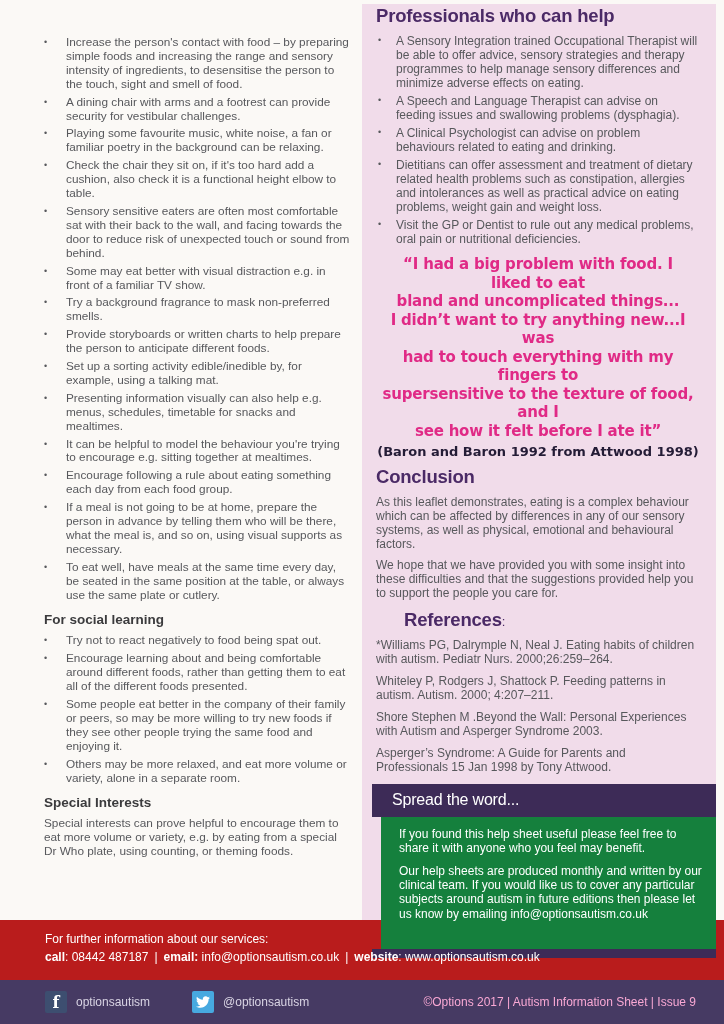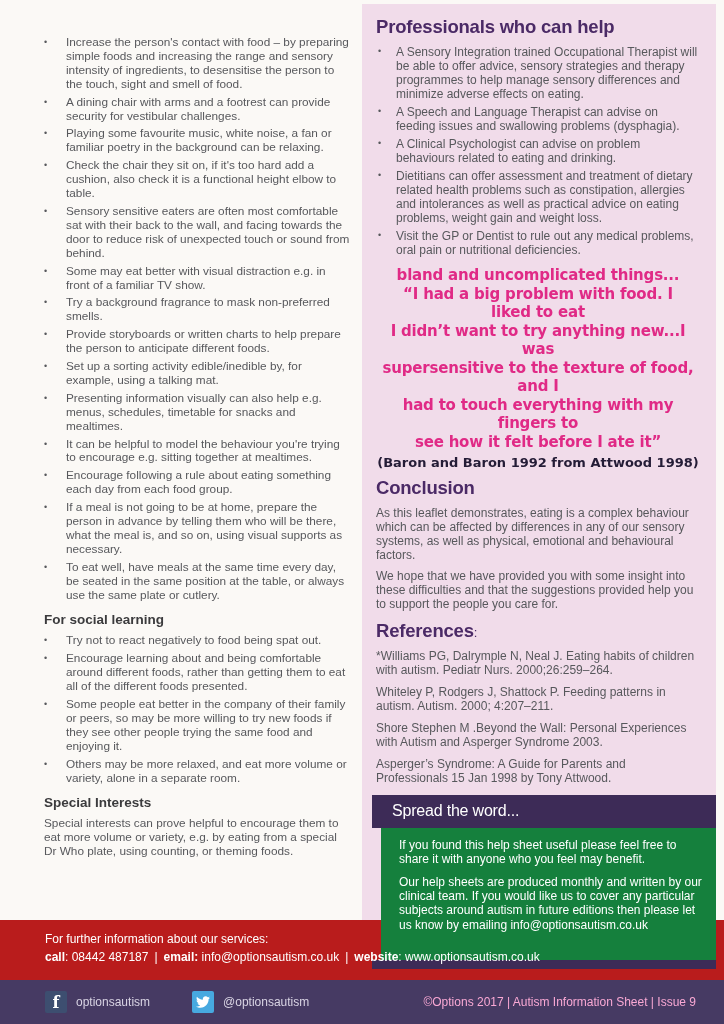--- a/index.html
+++ b/index.html
@@ -28,21 +28,21 @@
     font-weight:bold;color:#3b3b3d;font-size:13.5px;
     margin:9px 0 7px 0;
   }
   .plain-para{margin:0 0 8px 0;}
   
   .right-panel{
     flex:1;box-sizing:border-box;
     margin:4px 8px 0 0;
     background:#f1dcea;
     font-size:12px;line-height:1.17;
-    padding-top:12px;
+    padding-top:1px;
   }
   .rpad{margin:0 16px 0 14px;}
   .panel-heading{
     font-weight:bold;color:#4b2a66;font-size:18.5px;
     margin:0 0 7px 0;letter-spacing:-0.2px;
   }
   .right-panel .dot{flex:0 0 20px;padding-left:2px;box-sizing:border-box;}
   .quote{
     margin:9px 6px 4px 6px;text-align:center;
     font-family:"DejaVu Sans","Liberation Sans",sans-serif;
@@ -212,36 +212,36 @@
               <span class="dot">•</span>
               <span class="btext">Dietitians can offer assessment and treatment of dietary related health problems such as constipation, allergies and intolerances as well as practical advice on eating problems, weight gain and weight loss.</span>
             </div>
             <div class="bullet-row">
               <span class="dot">•</span>
               <span class="btext">Visit the GP or Dentist to rule out any medical problems, oral pain or nutritional deficiencies.</span>
             </div>
           </div>
 
         <div class="quote">
+            <div class="qline">“I had a big problem with food. I liked to eat</div>
             <div class="qline">bland and uncomplicated things...</div>
-            <div class="qline">“I had a big problem with food. I liked to eat</div>
             <div class="qline">I didn’t want to try anything new...I was</div>
+            <div class="qline">had to touch everything with my fingers to</div>
             <div class="qline">supersensitive to the texture of food, and I</div>
-            <div class="qline">had to touch everything with my fingers to</div>
             <div class="qline">see how it felt  before I ate it”</div>
           </div>
         <div class="attribution">(Baron and Baron 1992 from Attwood 1998)</div>
 
         <div class="panel-heading">Conclusion</div>
         <div>
             <div class="para">As this leaflet demonstrates, eating is a complex behaviour which can be affected by differences in any of our sensory systems, as well as physical, emotional and behavioural factors.</div>
             <div class="para">We hope that we have provided you with some insight into these difficulties and that the suggestions provided help you to support the people you care for.</div>
           </div>
 
-        <div class="panel-heading" style="margin-top:9px;"><span>References</span><span class="ref-colon">:</span></div>
+        <div class="panel-heading" style="margin-top:9px;margin-left:28px;"><span>References</span><span class="ref-colon">:</span></div>
         <div class="refs">
             <div class="para">*Williams PG, Dalrymple N, Neal J. Eating habits of children with autism. Pediatr Nurs. 2000;26:259–264.</div>
             <div class="para">Whiteley P, Rodgers J, Shattock P. Feeding patterns in autism. Autism. 2000; 4:207–211.</div>
             <div class="para">Shore Stephen M .Beyond the Wall: Personal Experiences with Autism and Asperger Syndrome 2003.</div>
             <div class="para">Asperger’s Syndrome: A Guide for Parents and Professionals 15 Jan 1998 by Tony Attwood.</div>
           </div>
       </div>
 
       <div class="spread">
         <div class="spread-bar">Spread the word...</div>

